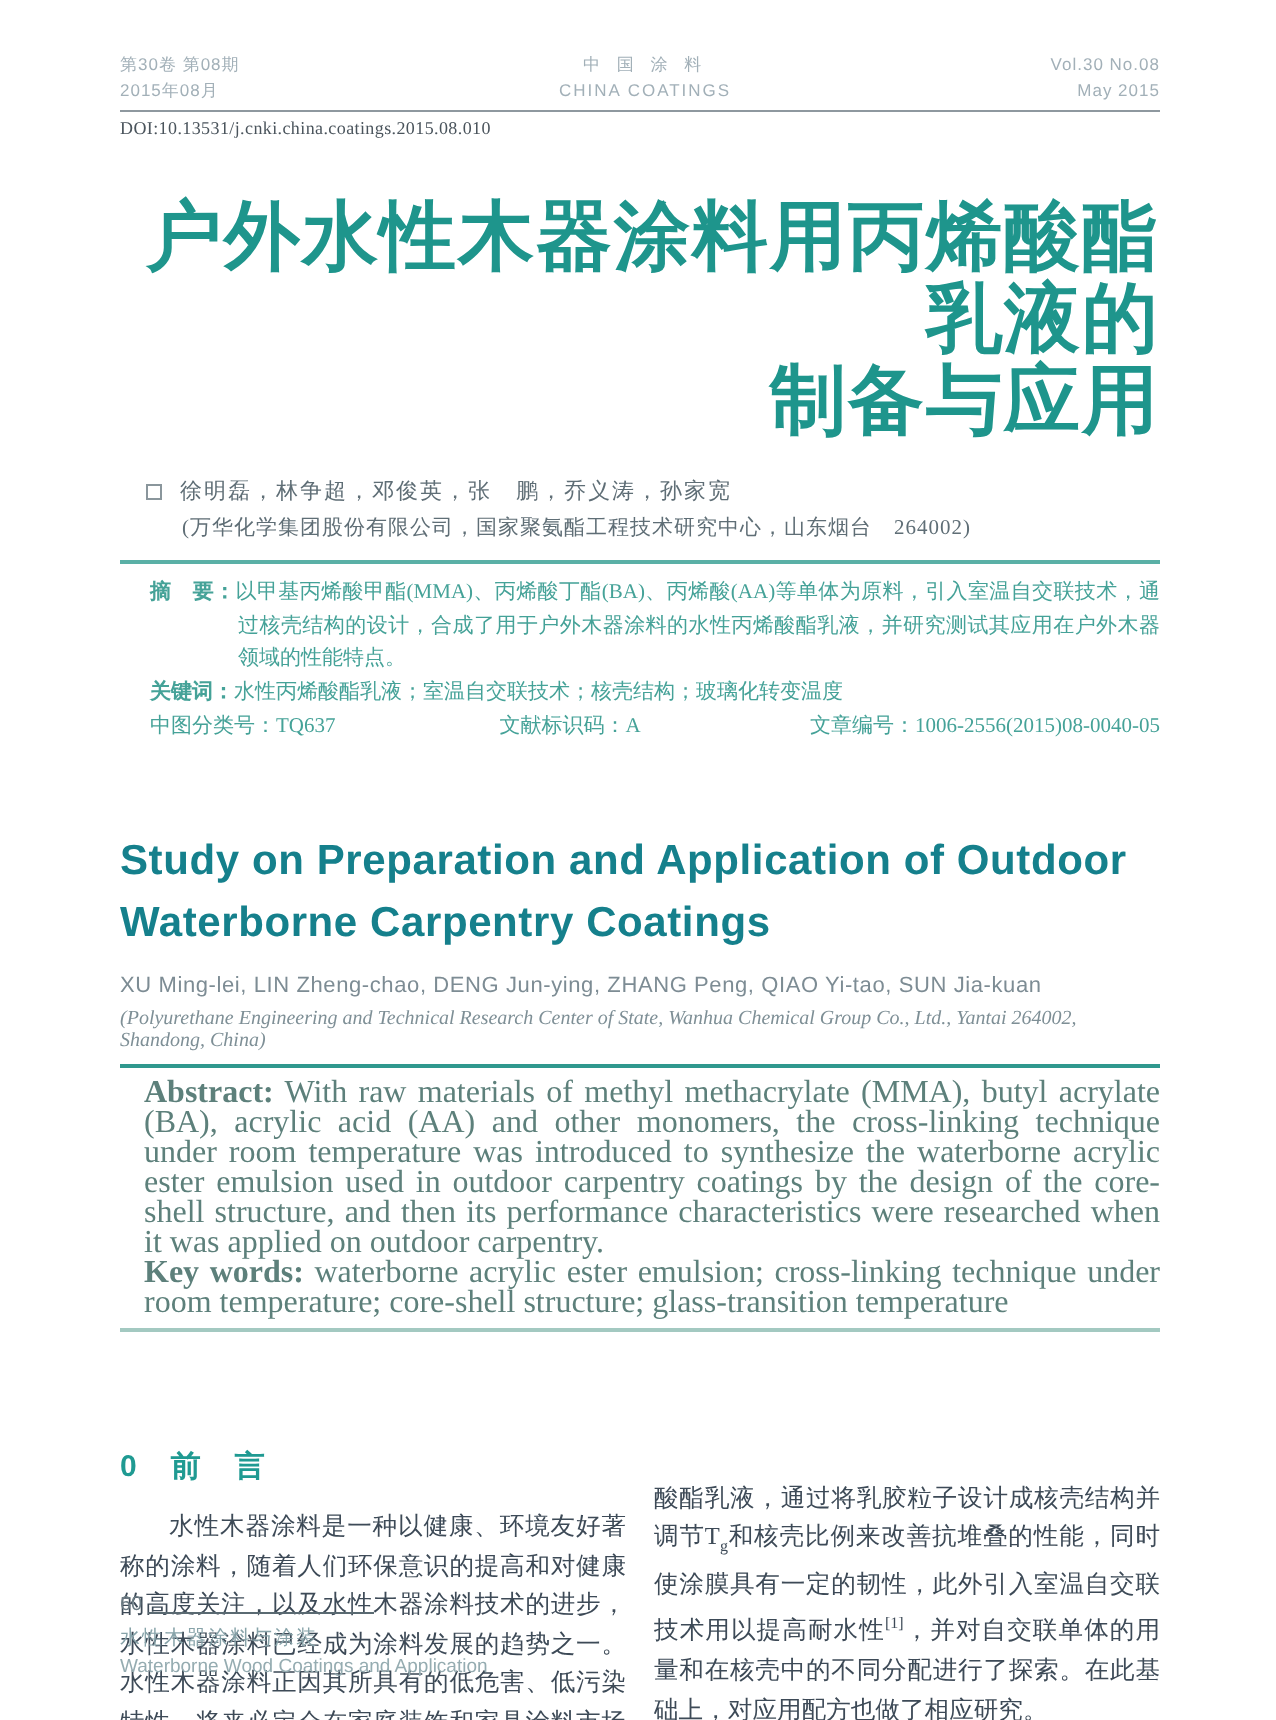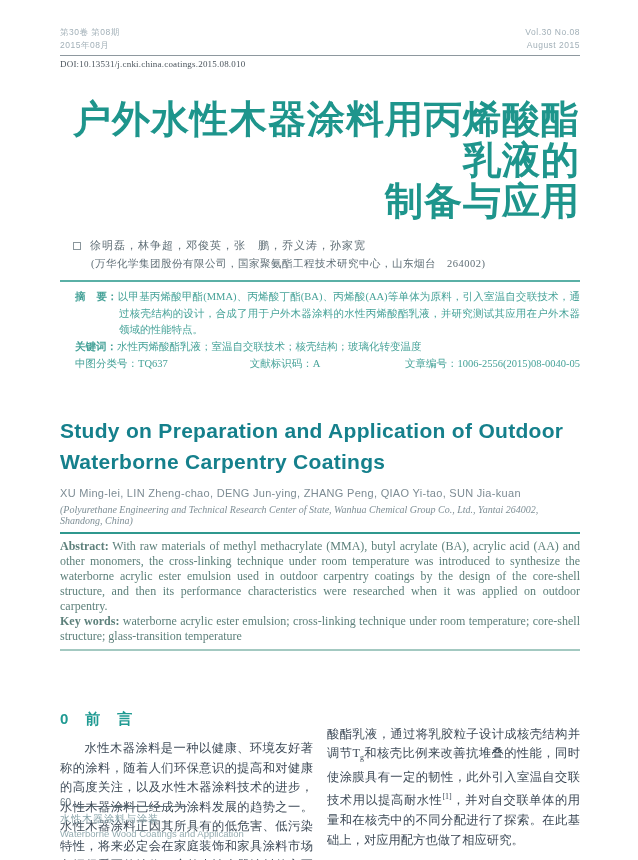--- a/index.html
+++ b/index.html
@@ -31,21 +31,21 @@
   .abs-cn .hang { padding-left:44px; text-indent:-44px; text-align:justify; }
   .abs-cn b { font-weight:bold; }
   .abs-meta { display:flex; margin-top:1px; }
   .abs-meta .m2 { margin-left:82px; }
   .abs-meta .m3 { margin-left:auto; }
 
   
   .title-en { margin-top:42px; font-family:"Liberation Sans","DejaVu Sans",sans-serif; font-weight:bold; font-size:21px; line-height:31px; color:#15808c; letter-spacing:.3px; }
   .authors-en { margin-top:10px; font-family:"Liberation Sans","DejaVu Sans",sans-serif; font-size:11px; color:#7d8c94; letter-spacing:.3px; }
   .affiliation-en { margin-top:5px; font-style:italic; font-size:10px; color:#7e8f96; }
-  .abs-en { margin-top:5px; margin-bottom:5px; font-size:12px; line-height:15px; text-align:justify; color:#5d807b; }
+  .abs-en { margin-top:5px; margin-bottom:5px; font-size:16px; line-height:15px; text-align:justify; color:#5d807b;margin-left:12px; }
   .abs-en b { font-weight:bold; }
   .rule-wrap-en { margin-top:6px; }
 
   
   .cols { display:flex; gap:14px; margin-top:58px; }
   .col { width:254px; font-size:12.3px; line-height:19.5px; text-align:justify; color:#3d4a57; }
   .col p { text-indent:2em; }
   .col p.cont { text-indent:0; }
   h2.sec { font-family:"Liberation Sans","DejaVu Sans",sans-serif; font-weight:bold; font-size:15px; color:#1f9a92; margin-bottom:11px; letter-spacing:1px; }
   .col-r { padding-top:16px; }
@@ -64,23 +64,27 @@
 </head>
 <body>
 
 <div class="page">
 
   <div class="hdr">
     <div class="l">
       <div>第30卷 第08期</div>
       <div>2015年08月</div>
     </div>
+    <div class="c">
+      <div>中 国 涂 料</div>
+      <div class="en">CHINA COATINGS</div>
+    </div>
     <div class="r">
       <div>Vol.30 No.08</div>
-      <div>August 2015</div>
+      <div>May 2015</div>
     </div>
   </div>
   <hr class="hdr-rule">
   <div class="doi">DOI:10.13531/j.cnki.china.coatings.2015.08.010</div>
 
   <div class="cn-block">
     <div class="title-cn">
       <div>户外水性木器涂料用丙烯酸酯乳液的</div>
       <div>制备与应用</div>
     </div>

